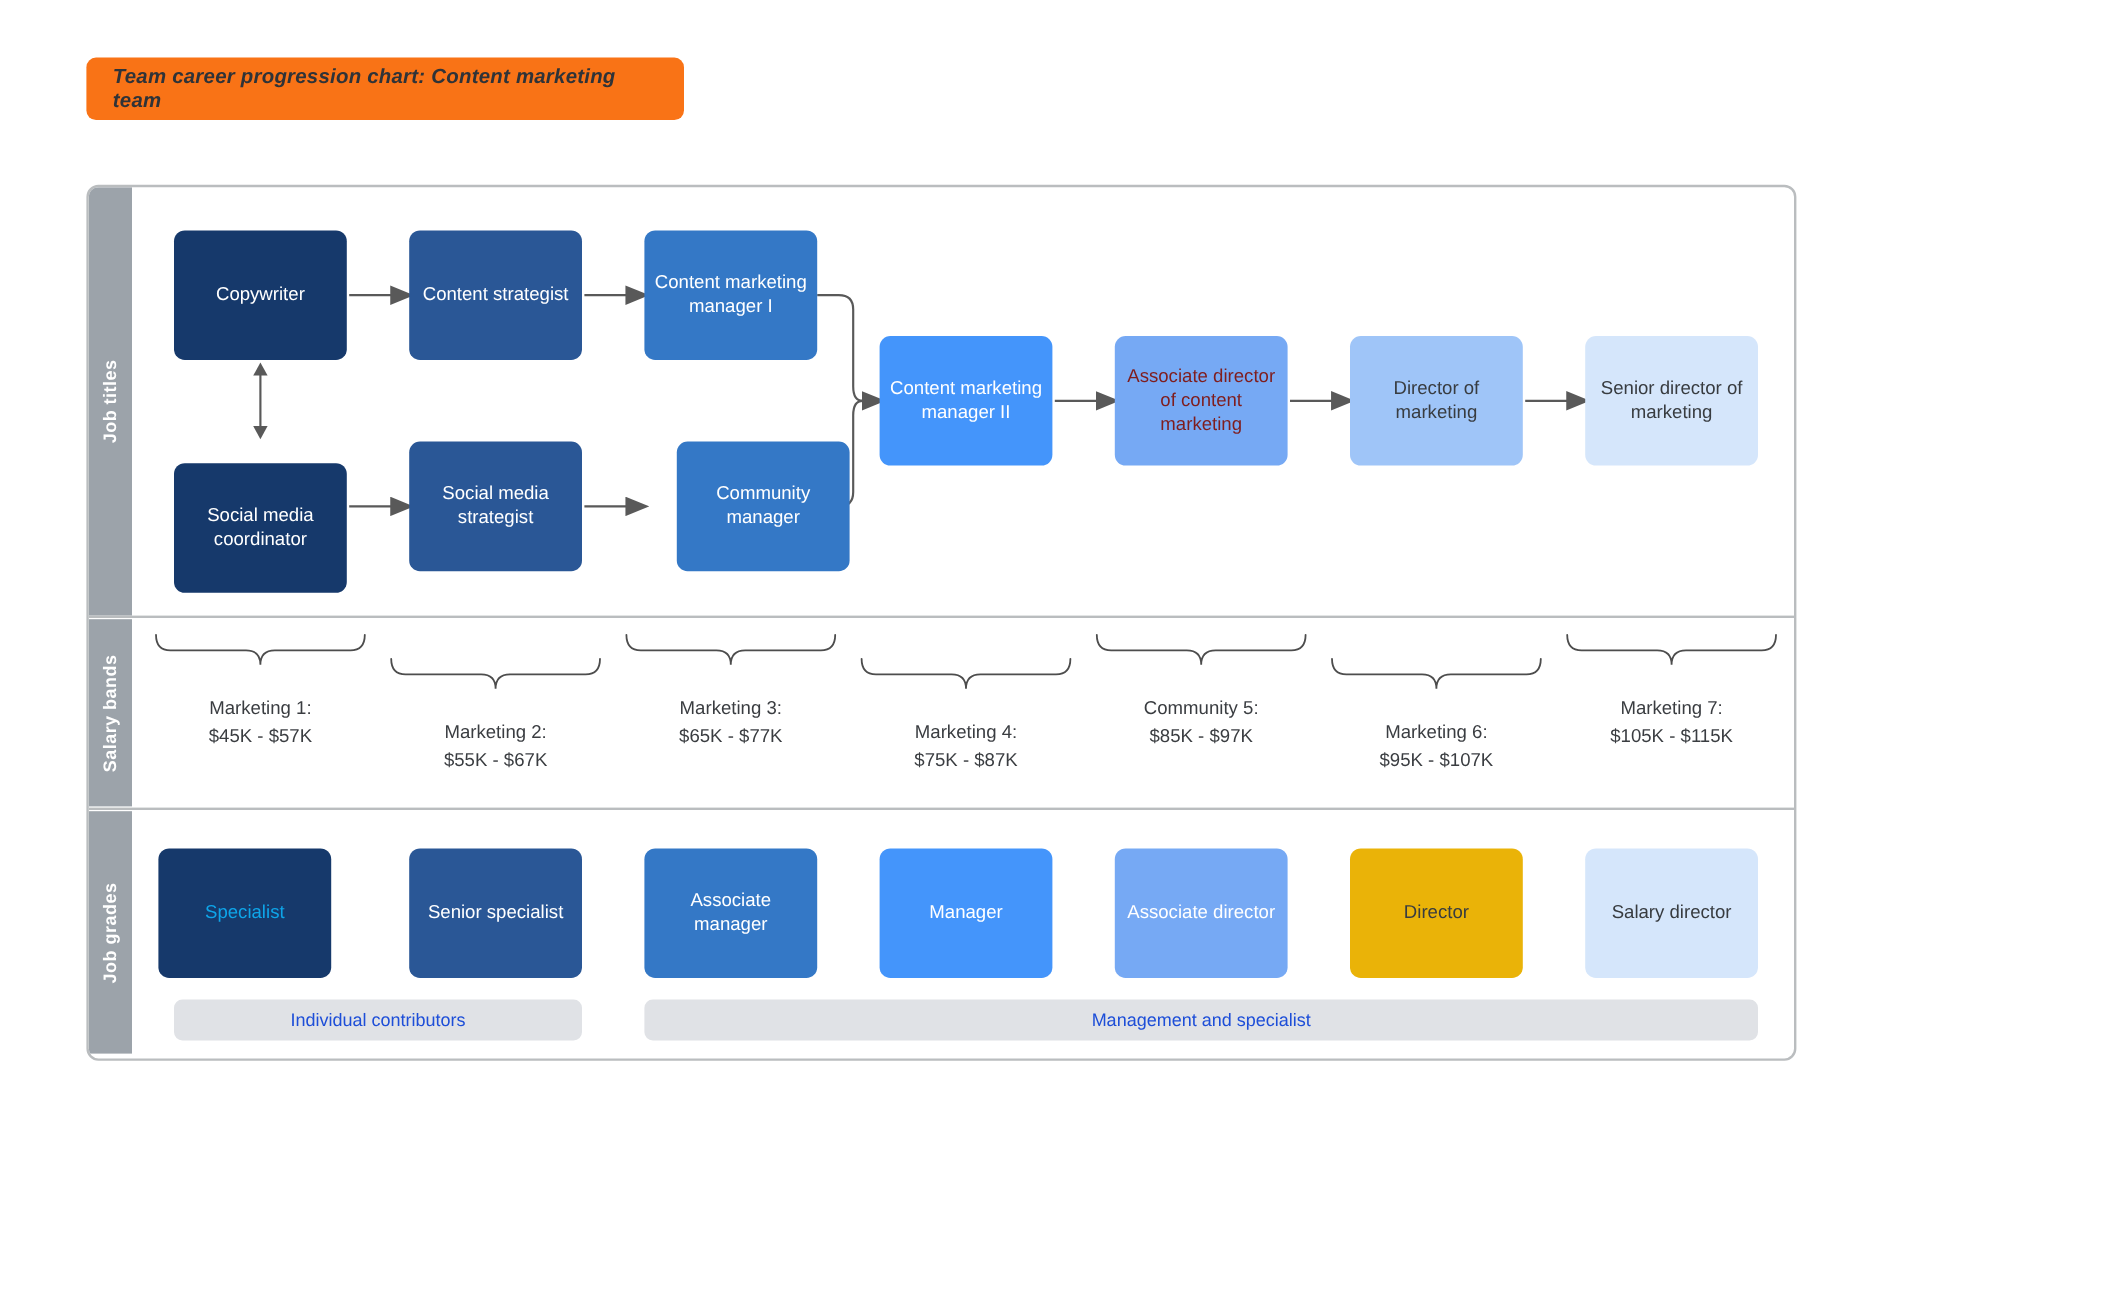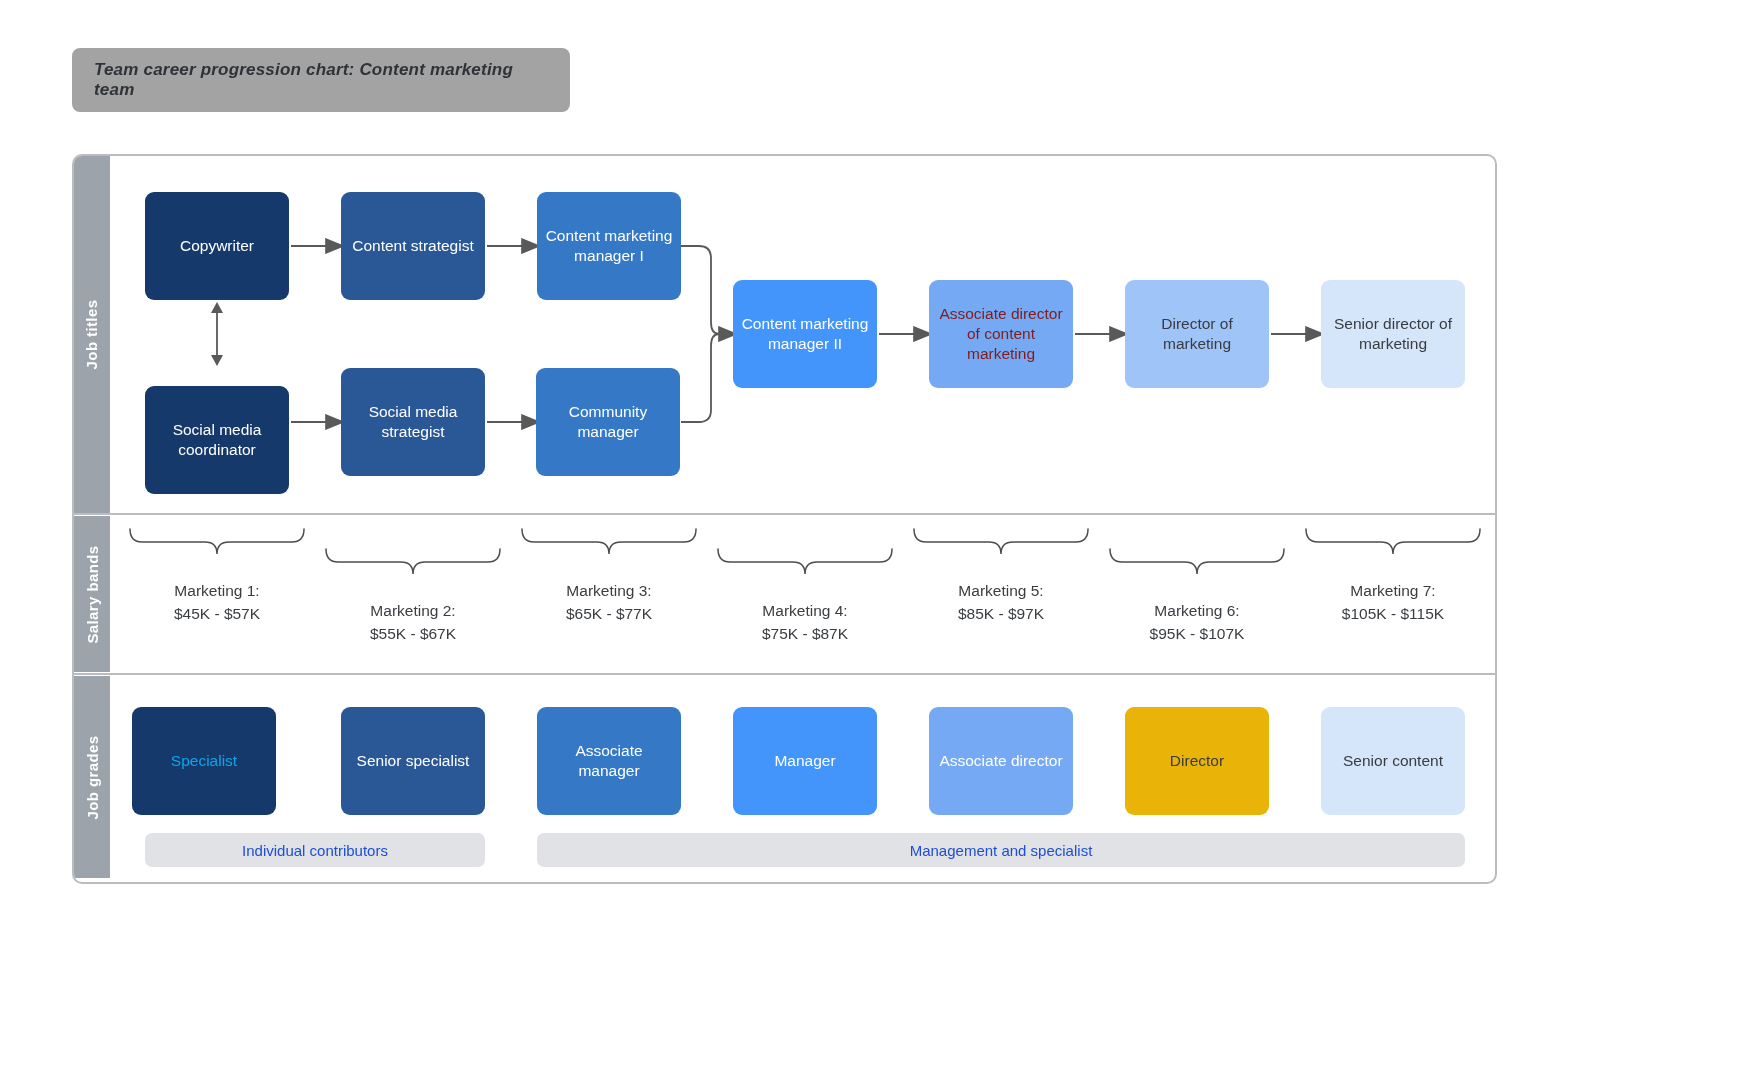--- a/index.html
+++ b/index.html
@@ -1,22 +1,22 @@
 <!DOCTYPE html>
 <html><head>
 <meta charset="utf-8">
 <style>
   html,body{margin:0;padding:0;background:#ffffff;}
   .stage{
     position:relative;width:1760px;height:1092px;background:#ffffff;
     font-family:"Liberation Sans",sans-serif;overflow:hidden;
   }
   .title-chip{
-    position:absolute;left:72px;top:48px;width:454px;height:64px;
-    background:#a3a3a3;border-radius:8px;display:flex;align-items:center;
+    position:absolute;left:72px;top:48px;width:454px;height:52px;
+    background:#f97316;border-radius:8px;display:flex;align-items:center;
     padding:0 22px;box-sizing:content-box;
   }
   .title-chip span{
     font-size:17px;font-weight:bold;font-style:italic;color:#2f3338;letter-spacing:.2px;
   }
   .container{
     position:absolute;left:72px;top:154px;width:1421px;height:726px;
     border:2px solid #babdbf;border-radius:10px;background:#ffffff;overflow:hidden;
   }
   .divider{position:absolute;left:0;width:100%;height:2px;background:#babdbf;}
@@ -97,21 +97,21 @@
         <g fill="#595959">
           <polygon points="143,146 137,157 149,157"></polygon>
           <polygon points="143,210 137,199 149,199"></polygon>
         </g>
       </svg>
     <div class="node" style="left: 71px; top: 36px; background: rgb(22, 57, 107); color: rgb(255, 255, 255);">Copywriter</div>
         <div class="node" style="left: 267px; top: 36px; background: rgb(42, 87, 150); color: rgb(255, 255, 255);">Content strategist</div>
         <div class="node" style="left: 463px; top: 36px; background: rgb(52, 120, 198); color: rgb(255, 255, 255);">Content marketing manager I</div>
         <div class="node" style="left: 71px; top: 230px; background: rgb(22, 57, 107); color: rgb(255, 255, 255);">Social media coordinator</div>
         <div class="node" style="left: 267px; top: 212px; background: rgb(42, 87, 150); color: rgb(255, 255, 255);">Social media strategist</div>
-        <div class="node" style="left: 462px; top: 212px; background: rgb(52, 120, 198); color: rgb(255, 255, 255);">Community manager</div>
+        <div class="node" style="left: 490px; top: 212px; background: rgb(52, 120, 198); color: rgb(255, 255, 255);">Community manager</div>
         <div class="node" style="left: 659px; top: 124px; background: rgb(68, 149, 251); color: rgb(255, 255, 255);">Content marketing manager II</div>
         <div class="node" style="left: 855px; top: 124px; background: rgb(118, 169, 244); color: #7f1d1d;">Associate director of content marketing</div>
         <div class="node" style="left: 1051px; top: 124px; background: rgb(159, 197, 248); color: rgb(56, 60, 64);">Director of marketing</div>
         <div class="node" style="left: 1247px; top: 124px; background: rgb(213, 230, 251); color: rgb(56, 60, 64);">Senior director of marketing</div>
       </div>
 
     <div class="row-layer" style="top:357px;height:160px;" id="row-salary">
         <svg class="brace" viewBox="0 0 178 30" style="left: 54px; top: 14px;">
           <path d="M2,2 Q2,15 14,15 L77,15 Q89,15 89,27 Q89,15 101,15 L164,15 Q176,15 176,2" fill="none" stroke="#4d4d4d" stroke-width="1.5" stroke-linecap="round"></path>
         </svg>
@@ -137,21 +137,21 @@
           <path d="M2,2 Q2,15 14,15 L77,15 Q89,15 89,27 Q89,15 101,15 L164,15 Q176,15 176,2" fill="none" stroke="#4d4d4d" stroke-width="1.5" stroke-linecap="round"></path>
         </svg>
         <div class="salary-label" style="left: 633px; top: 86px;">
           <div>Marketing 4:</div>
           <div>$75K - $87K</div>
         </div>
         <svg class="brace" viewBox="0 0 178 30" style="left: 838px; top: 14px;">
           <path d="M2,2 Q2,15 14,15 L77,15 Q89,15 89,27 Q89,15 101,15 L164,15 Q176,15 176,2" fill="none" stroke="#4d4d4d" stroke-width="1.5" stroke-linecap="round"></path>
         </svg>
         <div class="salary-label" style="left: 829px; top: 66px;">
-          <div>Marketing 5:</div>
+          <div>Community 5:</div>
           <div>$85K - $97K</div>
         </div>
         <svg class="brace" viewBox="0 0 178 30" style="left: 1034px; top: 34px;">
           <path d="M2,2 Q2,15 14,15 L77,15 Q89,15 89,27 Q89,15 101,15 L164,15 Q176,15 176,2" fill="none" stroke="#4d4d4d" stroke-width="1.5" stroke-linecap="round"></path>
         </svg>
         <div class="salary-label" style="left: 1025px; top: 86px;">
           <div>Marketing 6:</div>
           <div>$95K - $107K</div>
         </div>
         <svg class="brace" viewBox="0 0 178 30" style="left: 1230px; top: 14px;">
@@ -163,21 +163,21 @@
         </div>
       </div>
 
     <div class="row-layer" style="top:517px;height:209px;" id="row-grades">
         <div class="node" style="left: 58px; top: 34px; background: rgb(22, 57, 107); color: #0ea5e9;">Specialist</div>
         <div class="node" style="left: 267px; top: 34px; background: rgb(42, 87, 150); color: rgb(255, 255, 255);">Senior specialist</div>
         <div class="node" style="left: 463px; top: 34px; background: rgb(52, 120, 198); color: rgb(255, 255, 255);">Associate manager</div>
         <div class="node" style="left: 659px; top: 34px; background: rgb(68, 149, 251); color: rgb(255, 255, 255);">Manager</div>
         <div class="node" style="left: 855px; top: 34px; background: rgb(118, 169, 244); color: rgb(255, 255, 255);">Associate director</div>
         <div class="node" style="left: 1051px; top: 34px; background: #eab308; color: rgb(56, 60, 64);">Director</div>
-        <div class="node" style="left: 1247px; top: 34px; background: rgb(213, 230, 251); color: rgb(56, 60, 64);">Senior content</div>
+        <div class="node" style="left: 1247px; top: 34px; background: rgb(213, 230, 251); color: rgb(56, 60, 64);">Salary director</div>
         <div class="grade-band" style="left: 71px; top: 160px; width: 340px;">
           <span>Individual contributors</span>
         </div>
         <div class="grade-band" style="left: 463px; top: 160px; width: 928px;">
           <span>Management and specialist</span>
         </div>
       </div>
 
   </div>
 </div>

